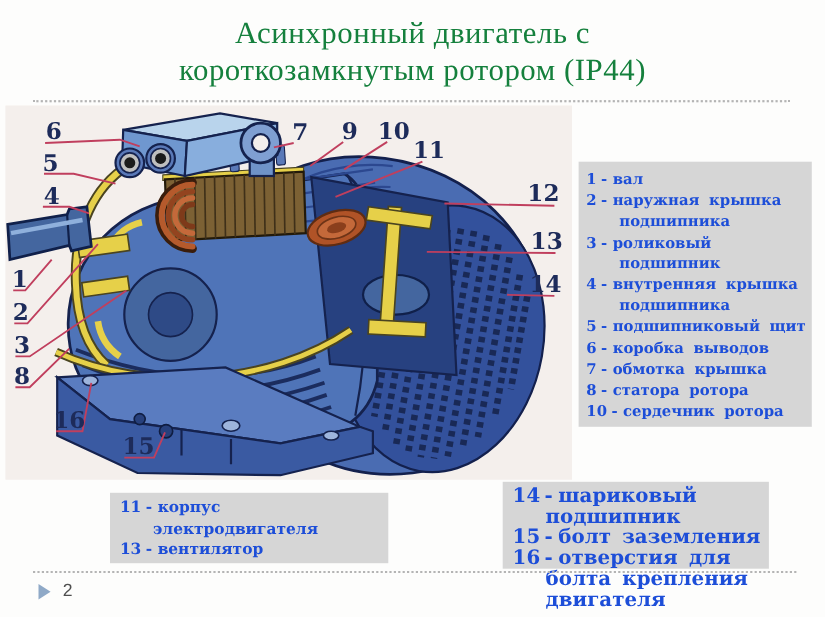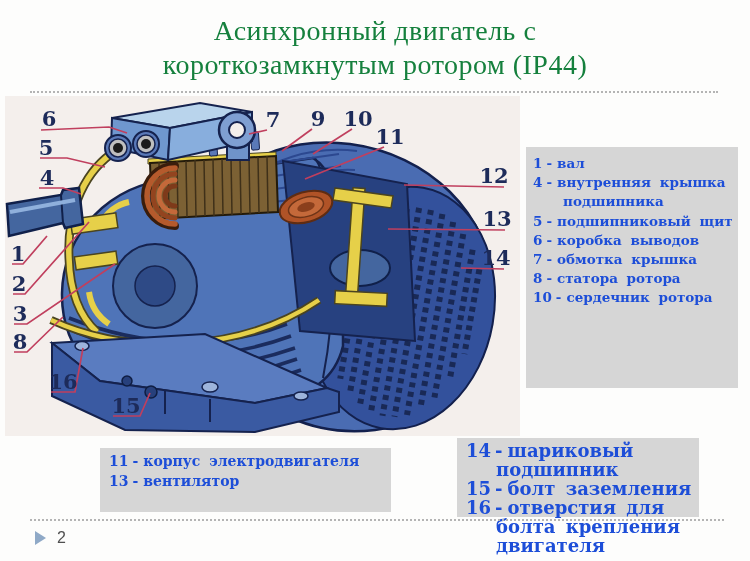--- a/index.html
+++ b/index.html
@@ -26,21 +26,21 @@
     position:absolute;background:#d6d6d6;box-sizing:border-box;
     font-family:"DejaVu Serif", serif;font-weight:bold;color:#1d4ed8;
   }
   .legend .lg-item{padding-left:30px;text-indent:-30px;word-spacing:4px;}
   .lg-sep{margin:0 5px 0 4px;}
   .legend-right{
     left:526px;top:147px;width:212px;height:241px;
     padding:7px 4px 0 7px;font-size:13.5px;line-height:19.2px;
   }
   .legend-bl{
-    left:100px;top:448px;width:291px;height:64px;
+    left:100px;top:448px;width:253px;height:64px;
     padding:4px 4px 0 9px;font-size:14px;line-height:19.5px;
   }
   .legend-br{
     left:457px;top:438px;width:242px;height:79px;
     padding:3px 4px 0 9px;font-size:18px;line-height:19px;
   }
   .footer{position:absolute;left:35px;top:529px;display:flex;align-items:center;}
   .footer .tri{
     width:0;height:0;border-left:11px solid #8fa9c7;
     border-top:7px solid transparent;border-bottom:7px solid transparent;
@@ -236,20 +236,22 @@
     <text class="co" x="385" y="48">11</text>
     <text class="co" x="489" y="87">12</text>
     <text class="co" x="492" y="130">13</text>
     <text class="co" x="491" y="169">14</text>
   </g>
 </svg>
 </div>
 
 <div class="legend legend-right">
   <div class="lg-item"><span>1</span><span class="lg-sep">-</span><span>вал</span></div>
+  <div class="lg-item"><span>2</span><span class="lg-sep">-</span><span>наружная крышка подшипника</span></div>
+  <div class="lg-item"><span>3</span><span class="lg-sep">-</span><span>роликовый подшипник</span></div>
   <div class="lg-item"><span>4</span><span class="lg-sep">-</span><span>внутренняя крышка подшипника</span></div>
   <div class="lg-item"><span>5</span><span class="lg-sep">-</span><span>подшипниковый щит</span></div>
   <div class="lg-item"><span>6</span><span class="lg-sep">-</span><span>коробка выводов</span></div>
   <div class="lg-item"><span>7</span><span class="lg-sep">-</span><span>обмотка крышка</span></div>
   <div class="lg-item"><span>8</span><span class="lg-sep">-</span><span>статора ротора</span></div>
   <div class="lg-item"><span>10</span><span class="lg-sep">-</span><span>сердечник ротора</span></div>
 </div>
 
 <div class="legend legend-bl">
   <div class="lg-item"><span>11</span><span class="lg-sep">-</span><span>корпус электродвигателя</span></div>

